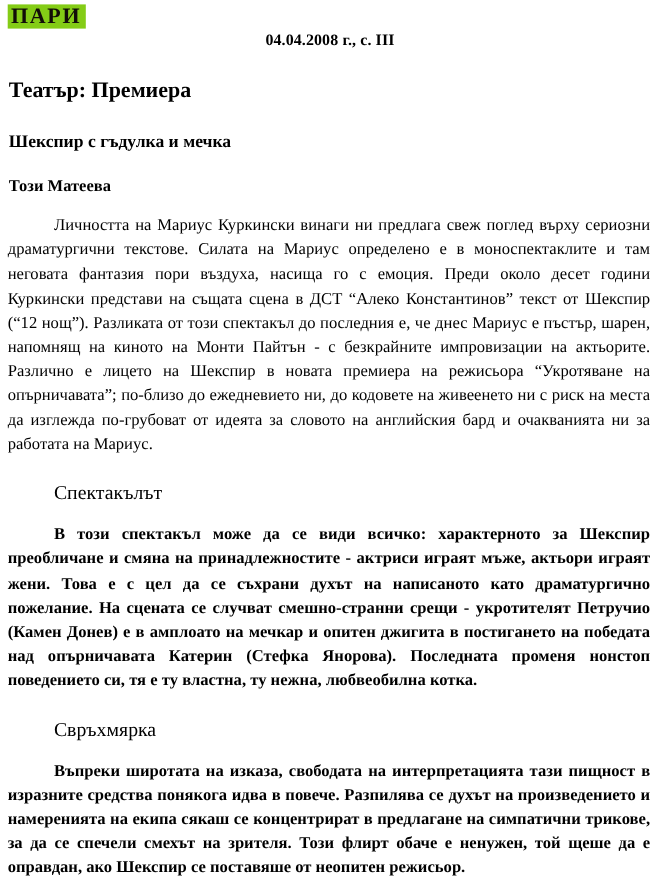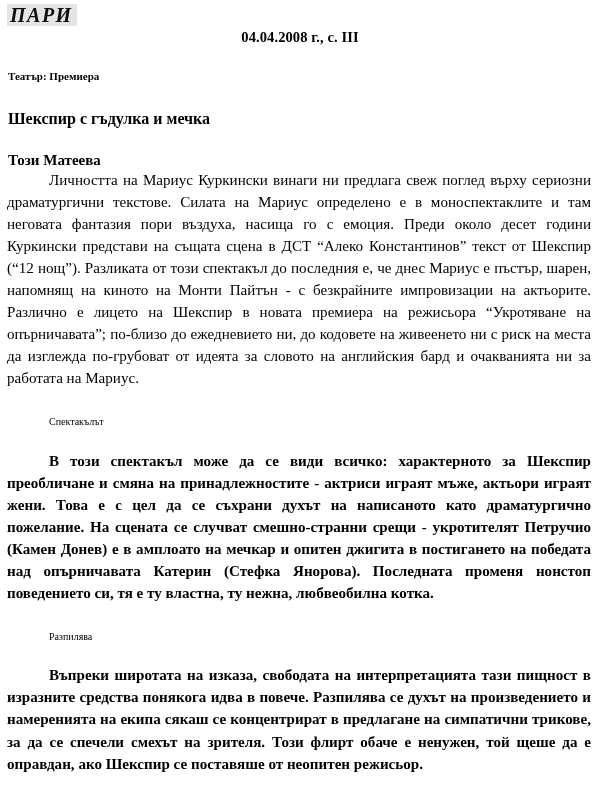--- a/index.html
+++ b/index.html
@@ -46,21 +46,21 @@
     font-size: 14.5px;
     line-height: 1.25;
     margin: 2px 0 0 1px;
     letter-spacing: 0.1px;
     text-align: center;
   }
 
   
   .kicker {
     font-weight: bold;
-    font-size: 11px;
+    font-size: 20px;
     line-height: 1.2;
     margin: 24px 0 0 1px;
   }
   .headline {
     font-weight: bold;
     font-size: 16px;
     line-height: 1.2;
     margin: 26px 0 0 1px;
   }
   .standfirst {
@@ -83,56 +83,57 @@
   
   .body-text {
     font-size: 15.1px;
     line-height: 22.1px;
     text-align: justify;
     text-justify: inter-word;
     margin: 0;
     padding-right: 1px;
   }
   .body-text.lead {
+    margin-top: 15px;
   }
   .body-text.after-sub {
     margin-top: 16px;
     font-weight: bold;
   }
   .subhead {
-    font-size: 10px;
+    font-size: 18px;
     line-height: 22.1px;
     font-weight: normal;
     text-align: left;
     margin: 22px 0 0 0;
     text-indent: 42px;
   }
   .indent {
     text-indent: 42px;
   }
 </style>
 </head>
 <body>
 
 <div class="page">
 
   <div class="masthead-row">
-    <span class="masthead-logo" style="background: #e5e5e5; font-style: italic;">ПАРИ</span>
+    <span class="masthead-logo" style="background: #84cc16;">ПАРИ</span>
   </div>
 
   <div class="issue-line">04.04.2008 г., с. III</div>
 
   <div class="kicker">Театър: Премиера</div>
 
   <div class="headline">Шекспир с гъдулка и мечка</div>
 
 
   <div class="byline">Този Матеева</div>
 
   <p class="body-text lead indent">Личността на Мариус Куркински винаги ни предлага свеж поглед върху сериозни драматургични текстове. Силата на Мариус определено е в моноспектаклите и там неговата фантазия пори въздуха, насища го с емоция. Преди около десет години Куркински представи на същата сцена в ДСТ “Алеко Константинов” текст от Шекспир (“12 нощ”). Разликата от този спектакъл до последния е, че днес Мариус е пъстър, шарен, напомнящ на киното на Монти Пайтън - с безкрайните импровизации на актьорите. Различно е лицето на Шекспир в новата премиера на режисьора “Укротяване на опърничавата”; по-близо до ежедневието ни, до кодовете на живеенето ни с риск на места да изглежда по-грубоват от идеята за словото на английския бард и очакванията ни за работата на Мариус.</p>
 
   <div class="subhead">Спектакълът</div>
   <p class="body-text after-sub indent">В този спектакъл може да се види всичко: характерното за Шекспир преобличане и смяна на принадлежностите - актриси играят мъже, актьори играят жени. Това е с цел да се съхрани духът на написаното като драматургично пожелание. На сцената се случват смешно-странни срещи - укротителят Петручио (Камен Донев) е в амплоато на мечкар и опитен джигита в постигането на победата над опърничавата Катерин (Стефка Янорова). Последната променя нонстоп поведението си, тя е  ту властна, ту нежна, любвеобилна котка.</p>
 
-  <div class="subhead">Разпилява</div>
+  <div class="subhead">Свръхмярка</div>
   <p class="body-text after-sub indent">Въпреки широтата на изказа, свободата на интерпретацията тази пищност в изразните средства понякога идва в повече. Разпилява се духът на произведението и намеренията на екипа сякаш се концентрират в предлагане на симпатични трикове, за да се спечели смехът на зрителя. Този флирт обаче е ненужен, той щеше да е оправдан, ако Шекспир се поставяше от неопитен режисьор.</p>
 
 </div>
 
 </body></html>

